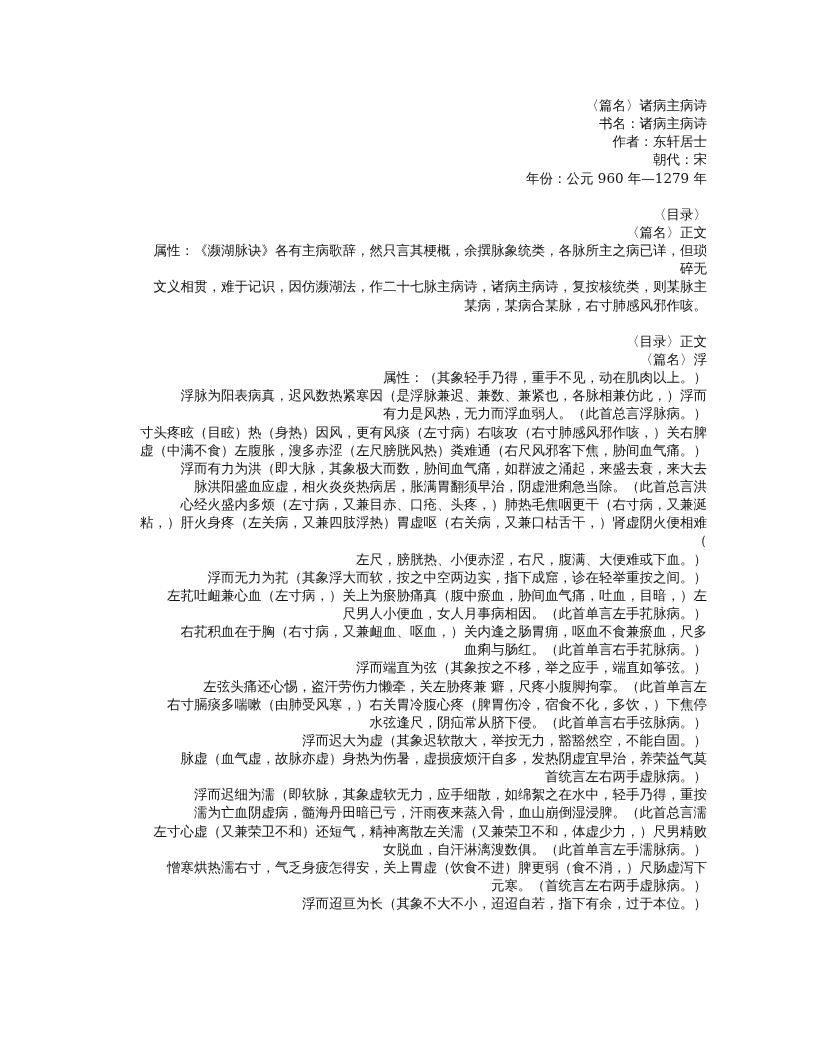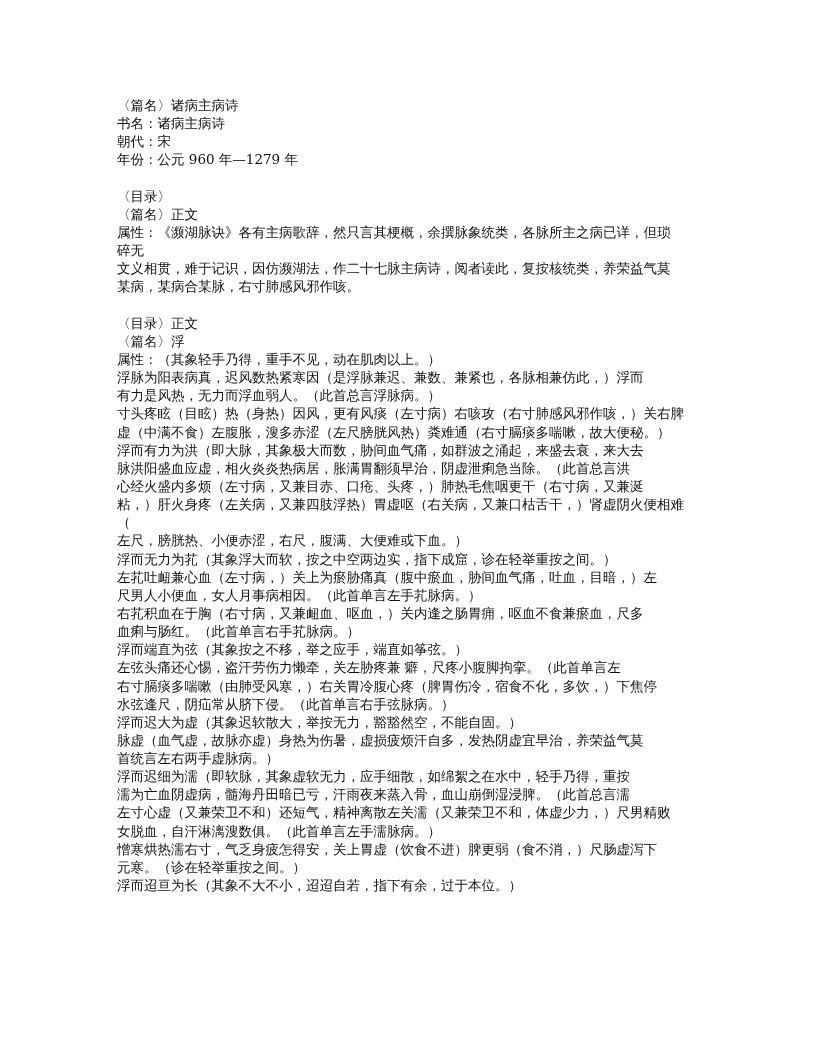--- a/index.html
+++ b/index.html
@@ -15,57 +15,59 @@
     }
     .page {
       position: absolute;
       left: 117px;
       top: 96px;
       width: 590px;
       font-family: "DejaVu Serif", "Liberation Serif", serif;
       font-size: 13.5px;
       line-height: 18.15px;
       color: #111111;
+      text-align: right;
     }
     .line {
       display: block;
       white-space: nowrap;
       height: 18.15px;
     }
     .blank {
       display: block;
       height: 18.15px;
     }
   </style>
 </head>
 <body>
 
 <div class="page">
 
   <span class="line">〈篇名〉诸病主病诗</span>
   <span class="line">书名：诸病主病诗</span>
+  <span class="line">作者：东轩居士</span>
   <span class="line">朝代：宋</span>
   <span class="line">年份：公元 960 年—1279 年</span>
   <span class="blank"></span>
 
   <span class="line">〈目录〉</span>
   <span class="line">〈篇名〉正文</span>
   <span class="line">属性：《濒湖脉诀》各有主病歌辞，然只言其梗概，余撰脉象统类，各脉所主之病已详，但琐</span>
   <span class="line">碎无</span>
-  <span class="line">文义相贯，难于记识，因仿濒湖法，作二十七脉主病诗，阅者读此，复按核统类，养荣益气莫</span>
+  <span class="line">文义相贯，难于记识，因仿濒湖法，作二十七脉主病诗，诸病主病诗，复按核统类，则某脉主</span>
   <span class="line">某病，某病合某脉，右寸肺感风邪作咳。</span>
   <span class="blank"></span>
 
   <span class="line">〈目录〉正文</span>
   <span class="line">〈篇名〉浮</span>
   <span class="line">属性：（其象轻手乃得，重手不见，动在肌肉以上。）</span>
   <span class="line">浮脉为阳表病真，迟风数热紧寒因（是浮脉兼迟、兼数、兼紧也，各脉相兼仿此，）浮而</span>
   <span class="line">有力是风热，无力而浮血弱人。（此首总言浮脉病。）</span>
   <span class="line">寸头疼眩（目眩）热（身热）因风，更有风痰（左寸病）右咳攻（右寸肺感风邪作咳，）关右脾</span>
-  <span class="line">虚（中满不食）左腹胀，溲多赤涩（左尺膀胱风热）粪难通（右寸膈痰多喘嗽，故大便秘。）</span>
+  <span class="line">虚（中满不食）左腹胀，溲多赤涩（左尺膀胱风热）粪难通（右尺风邪客下焦，胁间血气痛。）</span>
   <span class="line">浮而有力为洪（即大脉，其象极大而数，胁间血气痛，如群波之涌起，来盛去衰，来大去</span>
   <span class="line">脉洪阳盛血应虚，相火炎炎热病居，胀满胃翻须早治，阴虚泄痢急当除。（此首总言洪</span>
   <span class="line">心经火盛内多烦（左寸病，又兼目赤、口疮、头疼，）肺热毛焦咽更干（右寸病，又兼涎</span>
   <span class="line">粘，）肝火身疼（左关病，又兼四肢浮热）胃虚呕（右关病，又兼口枯舌干，）肾虚阴火便相难</span>
   <span class="line">（</span>
   <span class="line">左尺，膀胱热、小便赤涩，右尺，腹满、大便难或下血。）</span>
   <span class="line">浮而无力为芤（其象浮大而软，按之中空两边实，指下成窟，诊在轻举重按之间。）</span>
   <span class="line">左芤吐衄兼心血（左寸病，）关上为瘀胁痛真（腹中瘀血，胁间血气痛，吐血，目暗，）左</span>
   <span class="line">尺男人小便血，女人月事病相因。（此首单言左手芤脉病。）</span>
   <span class="line">右芤积血在于胸（右寸病，又兼衄血、呕血，）关内逢之肠胃痈，呕血不食兼瘀血，尺多</span>
@@ -75,15 +77,15 @@
   <span class="line">右寸膈痰多喘嗽（由肺受风寒，）右关胃冷腹心疼（脾胃伤冷，宿食不化，多饮，）下焦停</span>
   <span class="line">水弦逢尺，阴疝常从脐下侵。（此首单言右手弦脉病。）</span>
   <span class="line">浮而迟大为虚（其象迟软散大，举按无力，豁豁然空，不能自固。）</span>
   <span class="line">脉虚（血气虚，故脉亦虚）身热为伤暑，虚损疲烦汗自多，发热阴虚宜早治，养荣益气莫</span>
   <span class="line">首统言左右两手虚脉病。）</span>
   <span class="line">浮而迟细为濡（即软脉，其象虚软无力，应手细散，如绵絮之在水中，轻手乃得，重按</span>
   <span class="line">濡为亡血阴虚病，髓海丹田暗已亏，汗雨夜来蒸入骨，血山崩倒湿浸脾。（此首总言濡</span>
   <span class="line">左寸心虚（又兼荣卫不和）还短气，精神离散左关濡（又兼荣卫不和，体虚少力，）尺男精败</span>
   <span class="line">女脱血，自汗淋漓溲数俱。（此首单言左手濡脉病。）</span>
   <span class="line">憎寒烘热濡右寸，气乏身疲怎得安，关上胃虚（饮食不进）脾更弱（食不消，）尺肠虚泻下</span>
-  <span class="line">元寒。（诊在轻举重按之间。）</span>
+  <span class="line">元寒。（首统言左右两手虚脉病。）</span>
   <span class="line">浮而迢亘为长（其象不大不小，迢迢自若，指下有余，过于本位。）</span>
 </div>
 
 </body></html>

